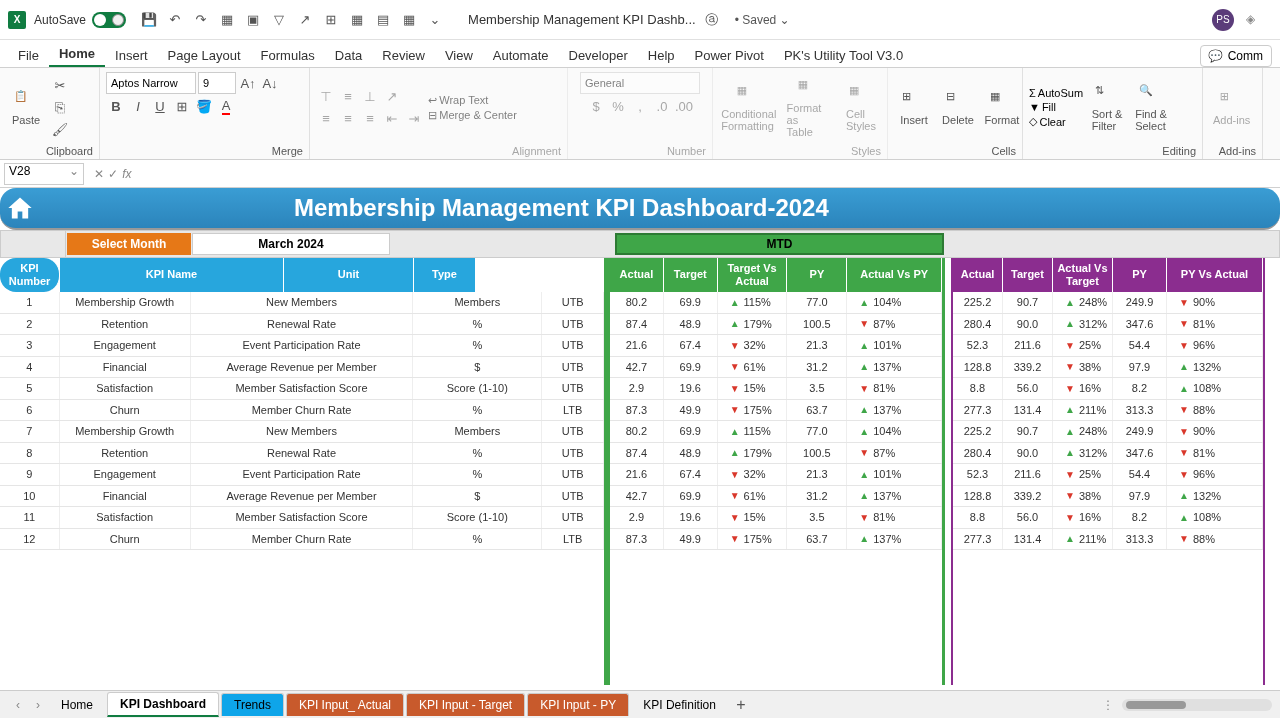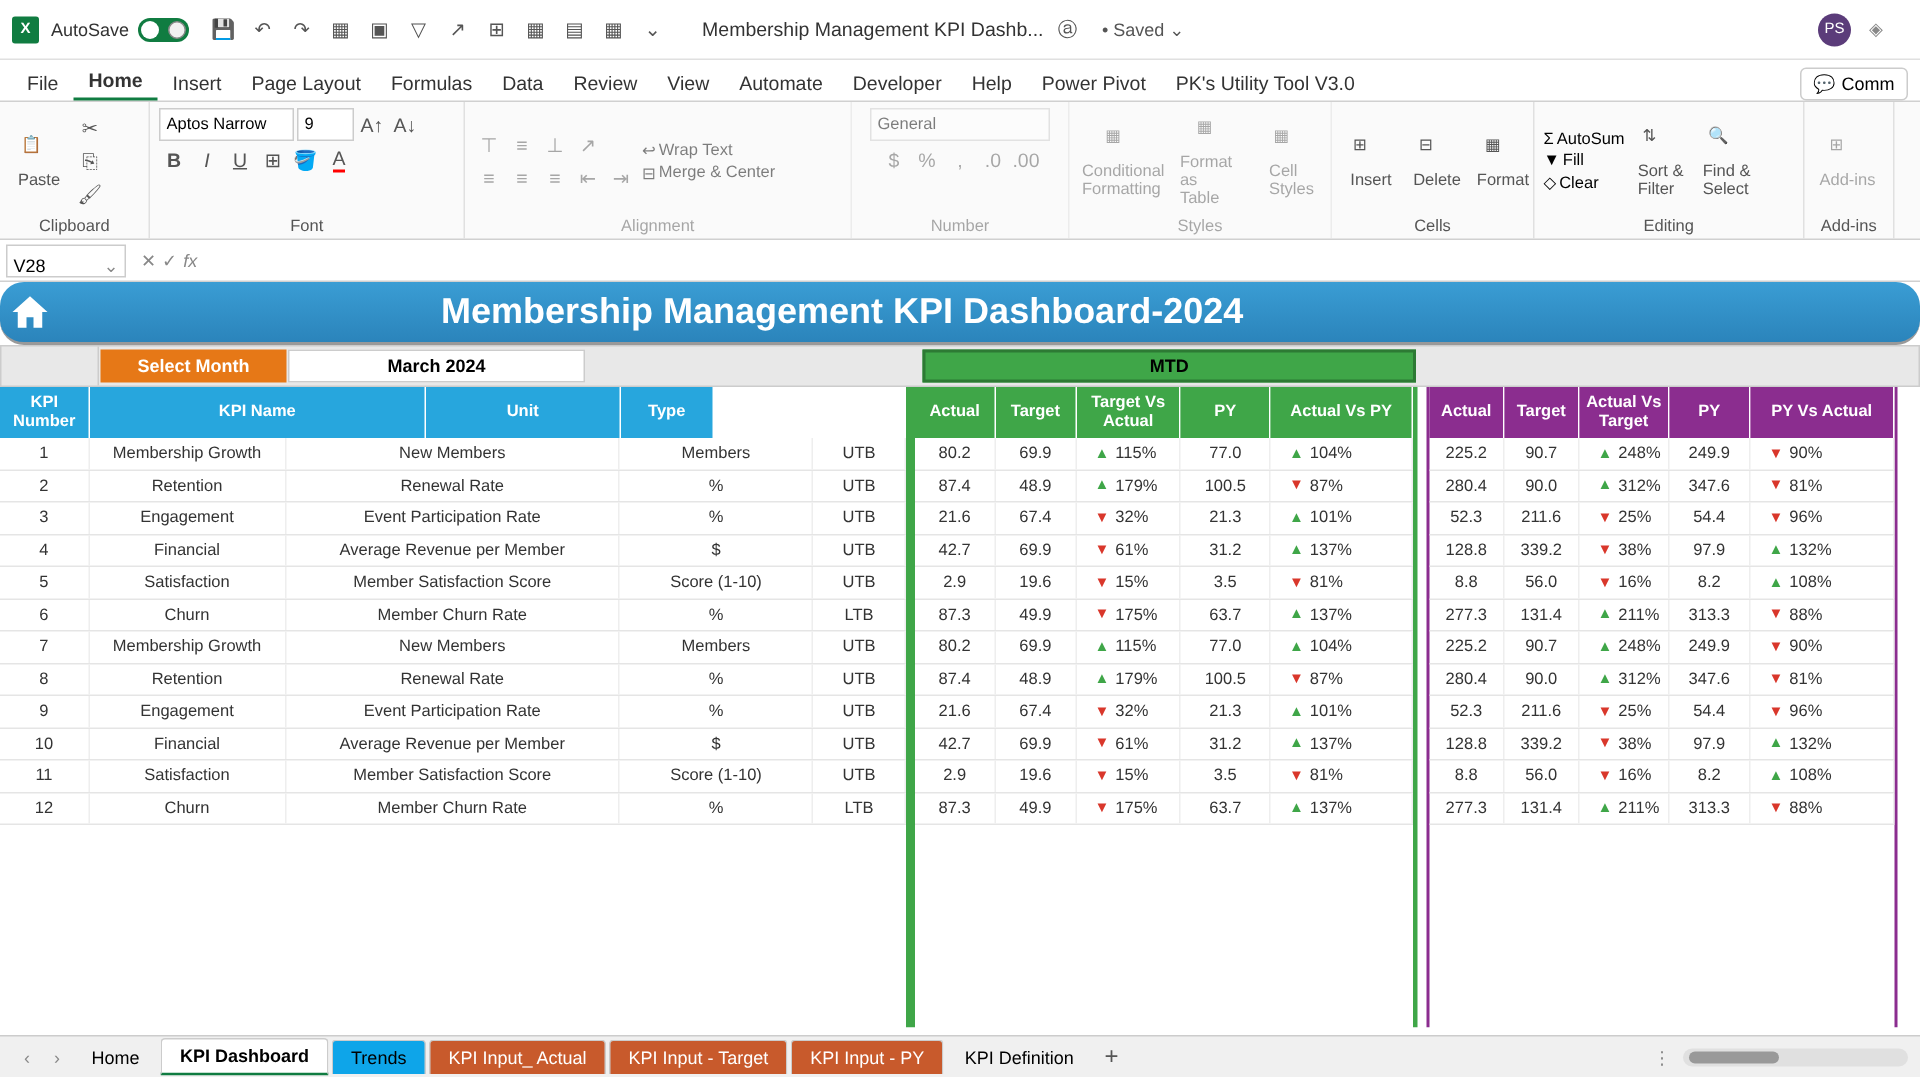--- a/index.html
+++ b/index.html
@@ -20,32 +20,32 @@
 .diamond { width:16px;height:16px;margin-right:10px;color:#888; }
 
 .menu-bar { height: 28px; display: flex; align-items: flex-end; padding: 0 8px; border-bottom: 1px solid #d0d0d0; }
 .menu-item { padding: 4px 10px; font-size: 13px; color: #333; cursor: pointer; }
 .menu-item.active { border-bottom: 2px solid #107c41; font-weight: 600; }
 .comments-btn { margin-left: auto; padding: 3px 8px; border: 1px solid #ccc; border-radius: 4px; font-size: 12px; display:flex;align-items:center;gap:4px; }
 
 .ribbon { height: 92px; display: flex; background: #fafafa; border-bottom: 1px solid #d0d0d0; }
 .rib-group { display: flex; flex-direction: column; border-right: 1px solid #e0e0e0; padding: 4px 6px 2px; }
 .rib-body { flex: 1; display: flex; align-items: center; gap: 4px; }
-.rib-label { text-align: center; font-size: 11px; color: #555; padding-top: 2px; }
+.rib-label { text-align: right; font-size: 11px; color: #555; padding-top: 2px; }
 .rib-btn { display: flex; flex-direction: column; align-items: center; padding: 2px 4px; font-size: 11px; color: #555; cursor: pointer; min-width: 40px; }
 .rib-btn svg, .rib-btn .icn { width: 24px; height: 24px; }
 .rib-small { width: 20px; height: 20px; display: flex; align-items: center; justify-content: center; color: #555; cursor: pointer; font-size: 13px; }
 .font-input { width: 90px; height: 22px; border: 1px solid #ccc; font-size: 11px; padding: 0 4px; }
 .size-input { width: 38px; height: 22px; border: 1px solid #ccc; font-size: 11px; padding: 0 4px; }
 .rib-col { display: flex; flex-direction: column; gap: 2px; }
 .rib-row { display: flex; gap: 2px; align-items: center; }
 .dim { opacity: 0.5; }
 
 .formula-bar { height: 28px; display: flex; align-items: center; border-bottom: 1px solid #d0d0d0; }
-.name-box { width: 80px; height: 22px; border: 1px solid #ccc; margin: 0 4px; font-size: 12px; padding: 0 4px; display:flex;align-items:flex-end; }
+.name-box { width: 80px; height: 22px; border: 1px solid #ccc; margin: 0 4px; font-size: 12px; padding: 0 4px; display:flex;align-items:flex-start; }
 .fx-icons { display: flex; gap: 4px; padding: 0 6px; color: #888; font-size: 12px; }
 .fx-input { flex: 1; height: 22px; border: none; outline: none; padding: 0 4px; }
 
 .dashboard { height: 497px; overflow: hidden; position: relative; }
 .dash-title { height: 42px; background: linear-gradient(#3a9dd4, #2b84bb); color: #fff; display: flex; align-items: center; padding-left: 6px; border-bottom: 2px solid #999; border-radius: 16px; }
 .home-icon { width: 28px; height: 28px; margin-right: 260px; }
 .dash-title-text { font-size: 24px; font-weight: bold; font-family: 'Aptos Narrow', sans-serif; }
 
 .controls-row { height: 28px; display: flex; align-items: center; background: #e8e8e8; border: 1px solid #ccc; }
 .spacer-sm { width: 65px; height: 100%; border-right: 1px solid #ccc; }
@@ -165,21 +165,21 @@
         <div class="rib-small">
             <u>U</u>
           </div>
         <div class="rib-small">⊞</div>
         <div class="rib-small">🪣</div>
         <div class="rib-small">
             <span style="border-bottom:2px solid red;">A</span>
           </div>
       </div>
     </div>
-    <div class="rib-label">Font</div>
+    <div class="rib-label">Merge</div>
   </div>
   <div class="rib-group dim" style="width:258px;">
     <div class="rib-body">
       <div class="rib-col">
         <div class="rib-row">
             <div class="rib-small">⊤</div>
             <div class="rib-small">≡</div>
             <div class="rib-small">⊥</div>
             <div class="rib-small">↗</div>
           </div>
@@ -318,21 +318,21 @@
     <div class="spacer-sm"></div>
     <div class="select-month">Select Month</div>
     <div class="month-value">March 2024</div>
     <div class="mtd-banner">MTD</div>
   </div>
 
   <div class="grid-wrap">
 
     <div class="info-table">
       <div class="hdr-row">
-        <div class="hdr-cell c-num" style="white-space:pre-line;">KPI
+        <div class="hdr-cell c-num" style="white-space:pre-line;border-radius:16px;">KPI
 Number</div>
         <div class="hdr-cell c-name">KPI Name</div>
         <div class="hdr-cell c-unit">Unit</div>
         <div class="hdr-cell c-type">Type</div>
       </div>
       <div id="info-body">
           <div class="data-row">
     <div class="data-cell c-num">1</div>
     <div class="data-cell c-grp">Membership Growth</div>
     <div class="data-cell c-name">New Members</div>

